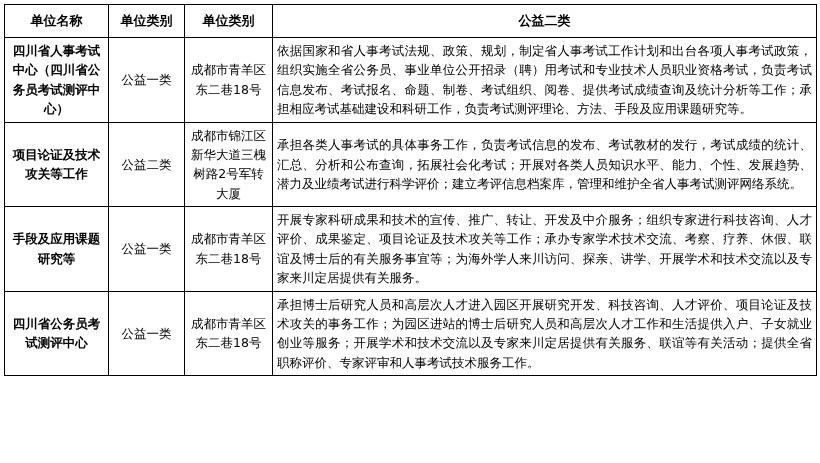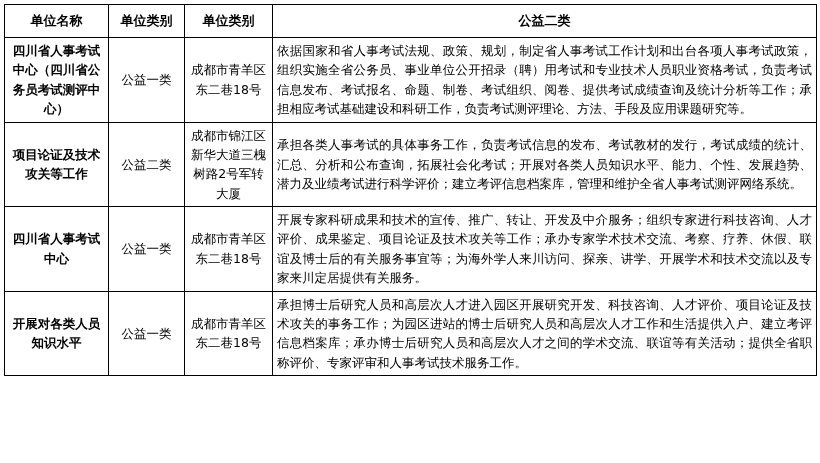--- a/index.html
+++ b/index.html
@@ -89,26 +89,26 @@
         <td class="cell-addr">成都市青羊区东二巷18号</td>
         <td class="cell-func">依据国家和省人事考试法规、政策、规划，制定省人事考试工作计划和出台各项人事考试政策，组织实施全省公务员、事业单位公开招录（聘）用考试和专业技术人员职业资格考试，负责考试信息发布、考试报名、命题、制卷、考试组织、阅卷、提供考试成绩查询及统计分析等工作；承担相应考试基础建设和科研工作，负责考试测评理论、方法、手段及应用课题研究等。</td>
       </tr>
       <tr>
         <td class="cell-name">项目论证及技术攻关等工作</td>
         <td class="cell-type">公益二类</td>
         <td class="cell-addr">成都市锦江区新华大道三槐树路2号军转大厦</td>
         <td class="cell-func">承担各类人事考试的具体事务工作，负责考试信息的发布、考试教材的发行，考试成绩的统计、汇总、分析和公布查询，拓展社会化考试；开展对各类人员知识水平、能力、个性、发展趋势、潜力及业绩考试进行科学评价；建立考评信息档案库，管理和维护全省人事考试测评网络系统。</td>
       </tr>
       <tr>
-        <td class="cell-name">四川省人事考试中心</td>
+        <td class="cell-name">手段及应用课题研究等</td>
         <td class="cell-type">公益一类</td>
         <td class="cell-addr">成都市青羊区东二巷18号</td>
         <td class="cell-func">开展专家科研成果和技术的宣传、推广、转让、开发及中介服务；组织专家进行科技咨询、人才评价、成果鉴定、项目论证及技术攻关等工作；承办专家学术技术交流、考察、疗养、休假、联谊及博士后的有关服务事宜等；为海外学人来川访问、探亲、讲学、开展学术和技术交流以及专家来川定居提供有关服务。</td>
       </tr>
       <tr>
-        <td class="cell-name">开展对各类人员知识水平</td>
+        <td class="cell-name">四川省公务员考试测评中心</td>
         <td class="cell-type">公益一类</td>
         <td class="cell-addr">成都市青羊区东二巷18号</td>
-        <td class="cell-func">承担博士后研究人员和高层次人才进入园区开展研究开发、科技咨询、人才评价、项目论证及技术攻关的事务工作；为园区进站的博士后研究人员和高层次人才工作和生活提供入户、建立考评信息档案库；承办博士后研究人员和高层次人才之间的学术交流、联谊等有关活动；提供全省职称评价、专家评审和人事考试技术服务工作。</td>
+        <td class="cell-func">承担博士后研究人员和高层次人才进入园区开展研究开发、科技咨询、人才评价、项目论证及技术攻关的事务工作；为园区进站的博士后研究人员和高层次人才工作和生活提供入户、子女就业创业等服务；开展学术和技术交流以及专家来川定居提供有关服务、联谊等有关活动；提供全省职称评价、专家评审和人事考试技术服务工作。</td>
       </tr>
     </tbody>
   </table>
 </div>
 
 </body></html>

